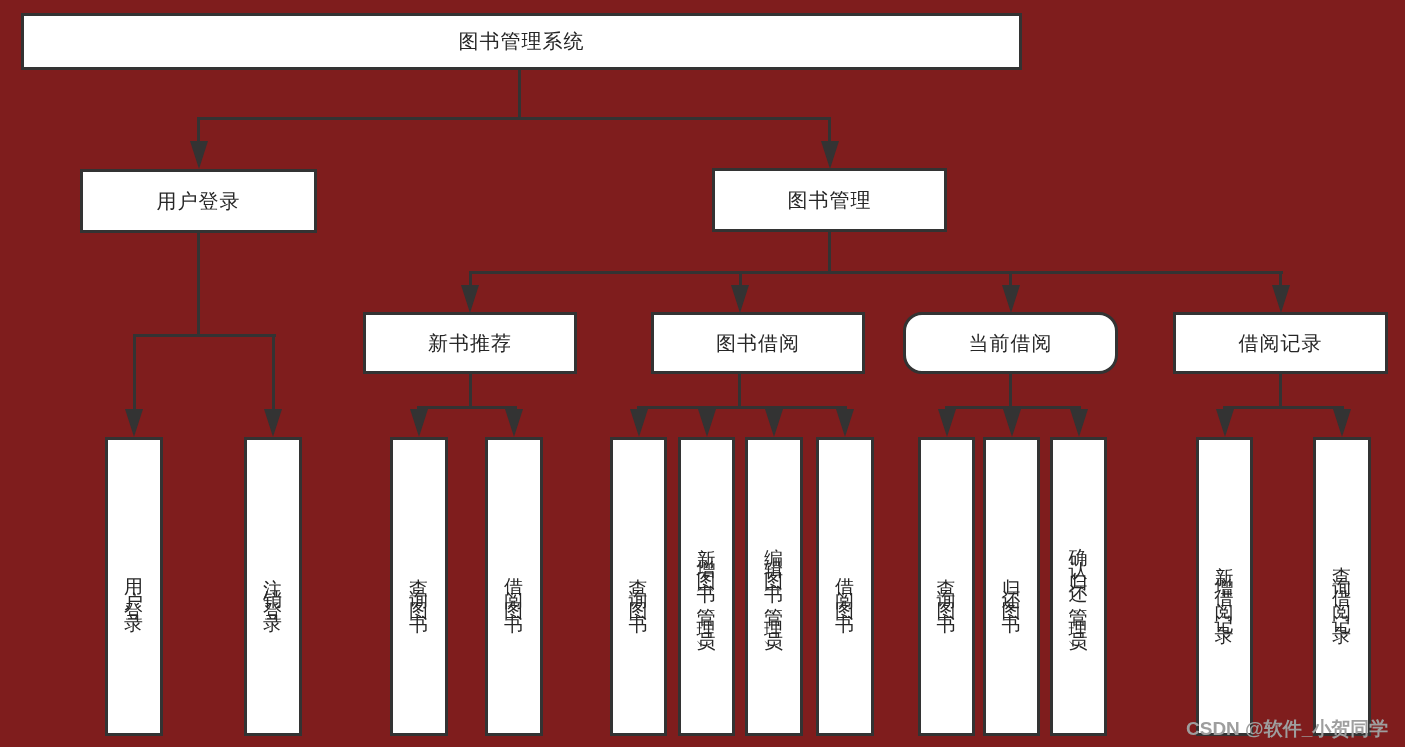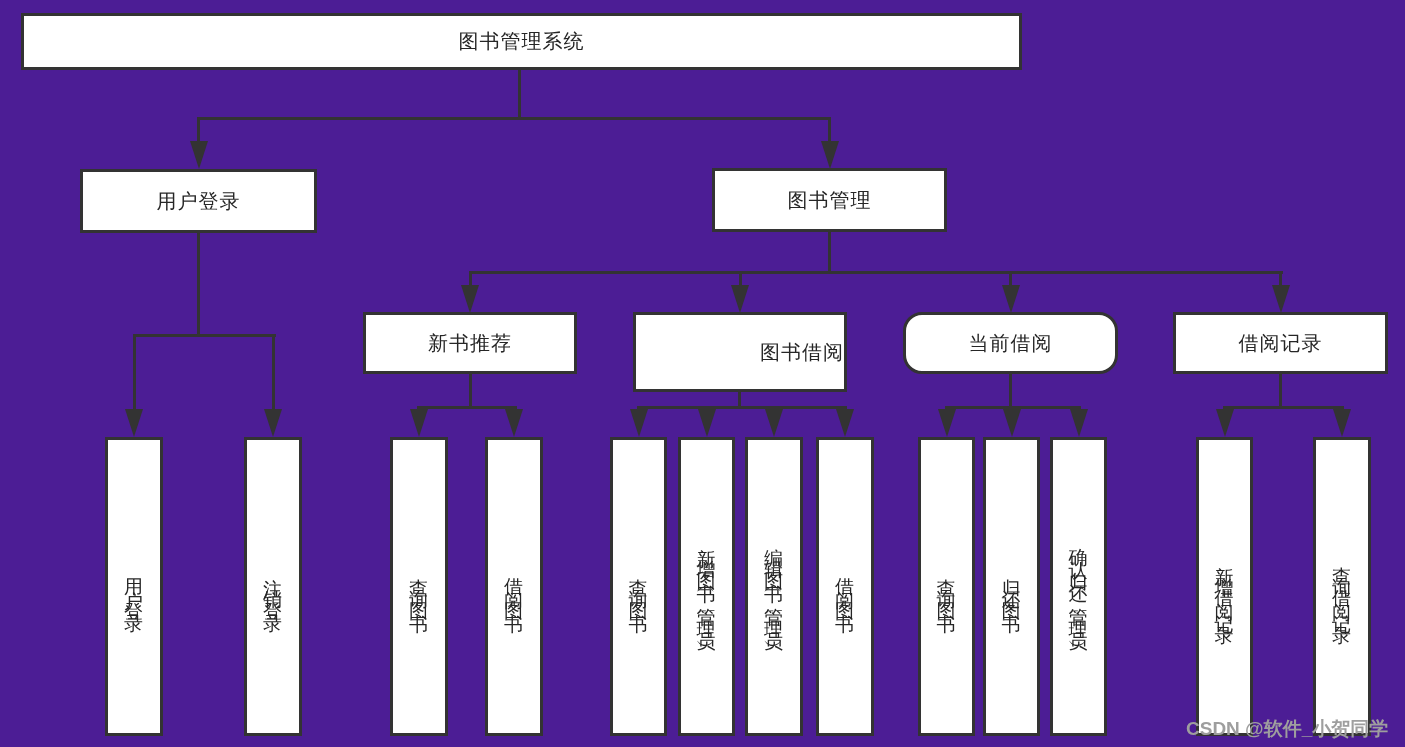--- a/index.html
+++ b/index.html
@@ -1,19 +1,19 @@
 <!DOCTYPE html>
 <html><head>
 <meta charset="utf-8">
 <style>
   html,body{margin:0;padding:0;background:#ffffff;}
   #canvas{
     position:relative;
     width:1405px;height:747px;
-    background:#4c1d95;
+    background:#7f1d1d;
     font-family:"Liberation Sans","DejaVu Sans",sans-serif;
     overflow:hidden;
     text-decoration:underline;
   }
   .box{
     position:absolute;
     background:#ffffff;
     border:3px solid #333333;
     box-sizing:border-box;
     display:flex;align-items:center;justify-content:center;
@@ -70,21 +70,21 @@
   <div class="box" style="left:80px;top:169px;width:237px;height:64px;">
     <span>用户登录</span>
   </div>
   <div class="box" style="left:363px;top:312px;width:214px;height:62px;">
     <span>新书推荐</span>
   </div>
 
   <div class="box" style="left:712px;top:168px;width:235px;height:64px;">
     <span>图书管理</span>
   </div>
-  <div class="box" style="left:633px;top:312px;width:214px;height:80px;justify-content:flex-end;">
+  <div class="box" style="left:651px;top:312px;width:214px;height:62px;">
     <span>图书借阅</span>
   </div>
   <div class="box" style="left:903px;top:312px;width:215px;height:62px;border-radius:19px;">
     <span>当前借阅</span>
   </div>
   <div class="box" style="left:1173px;top:312px;width:215px;height:62px;">
     <span>借阅记录</span>
   </div>
 
   <div class="vbox" style="left:105px;top:437px;width:58px;height:299px;">

